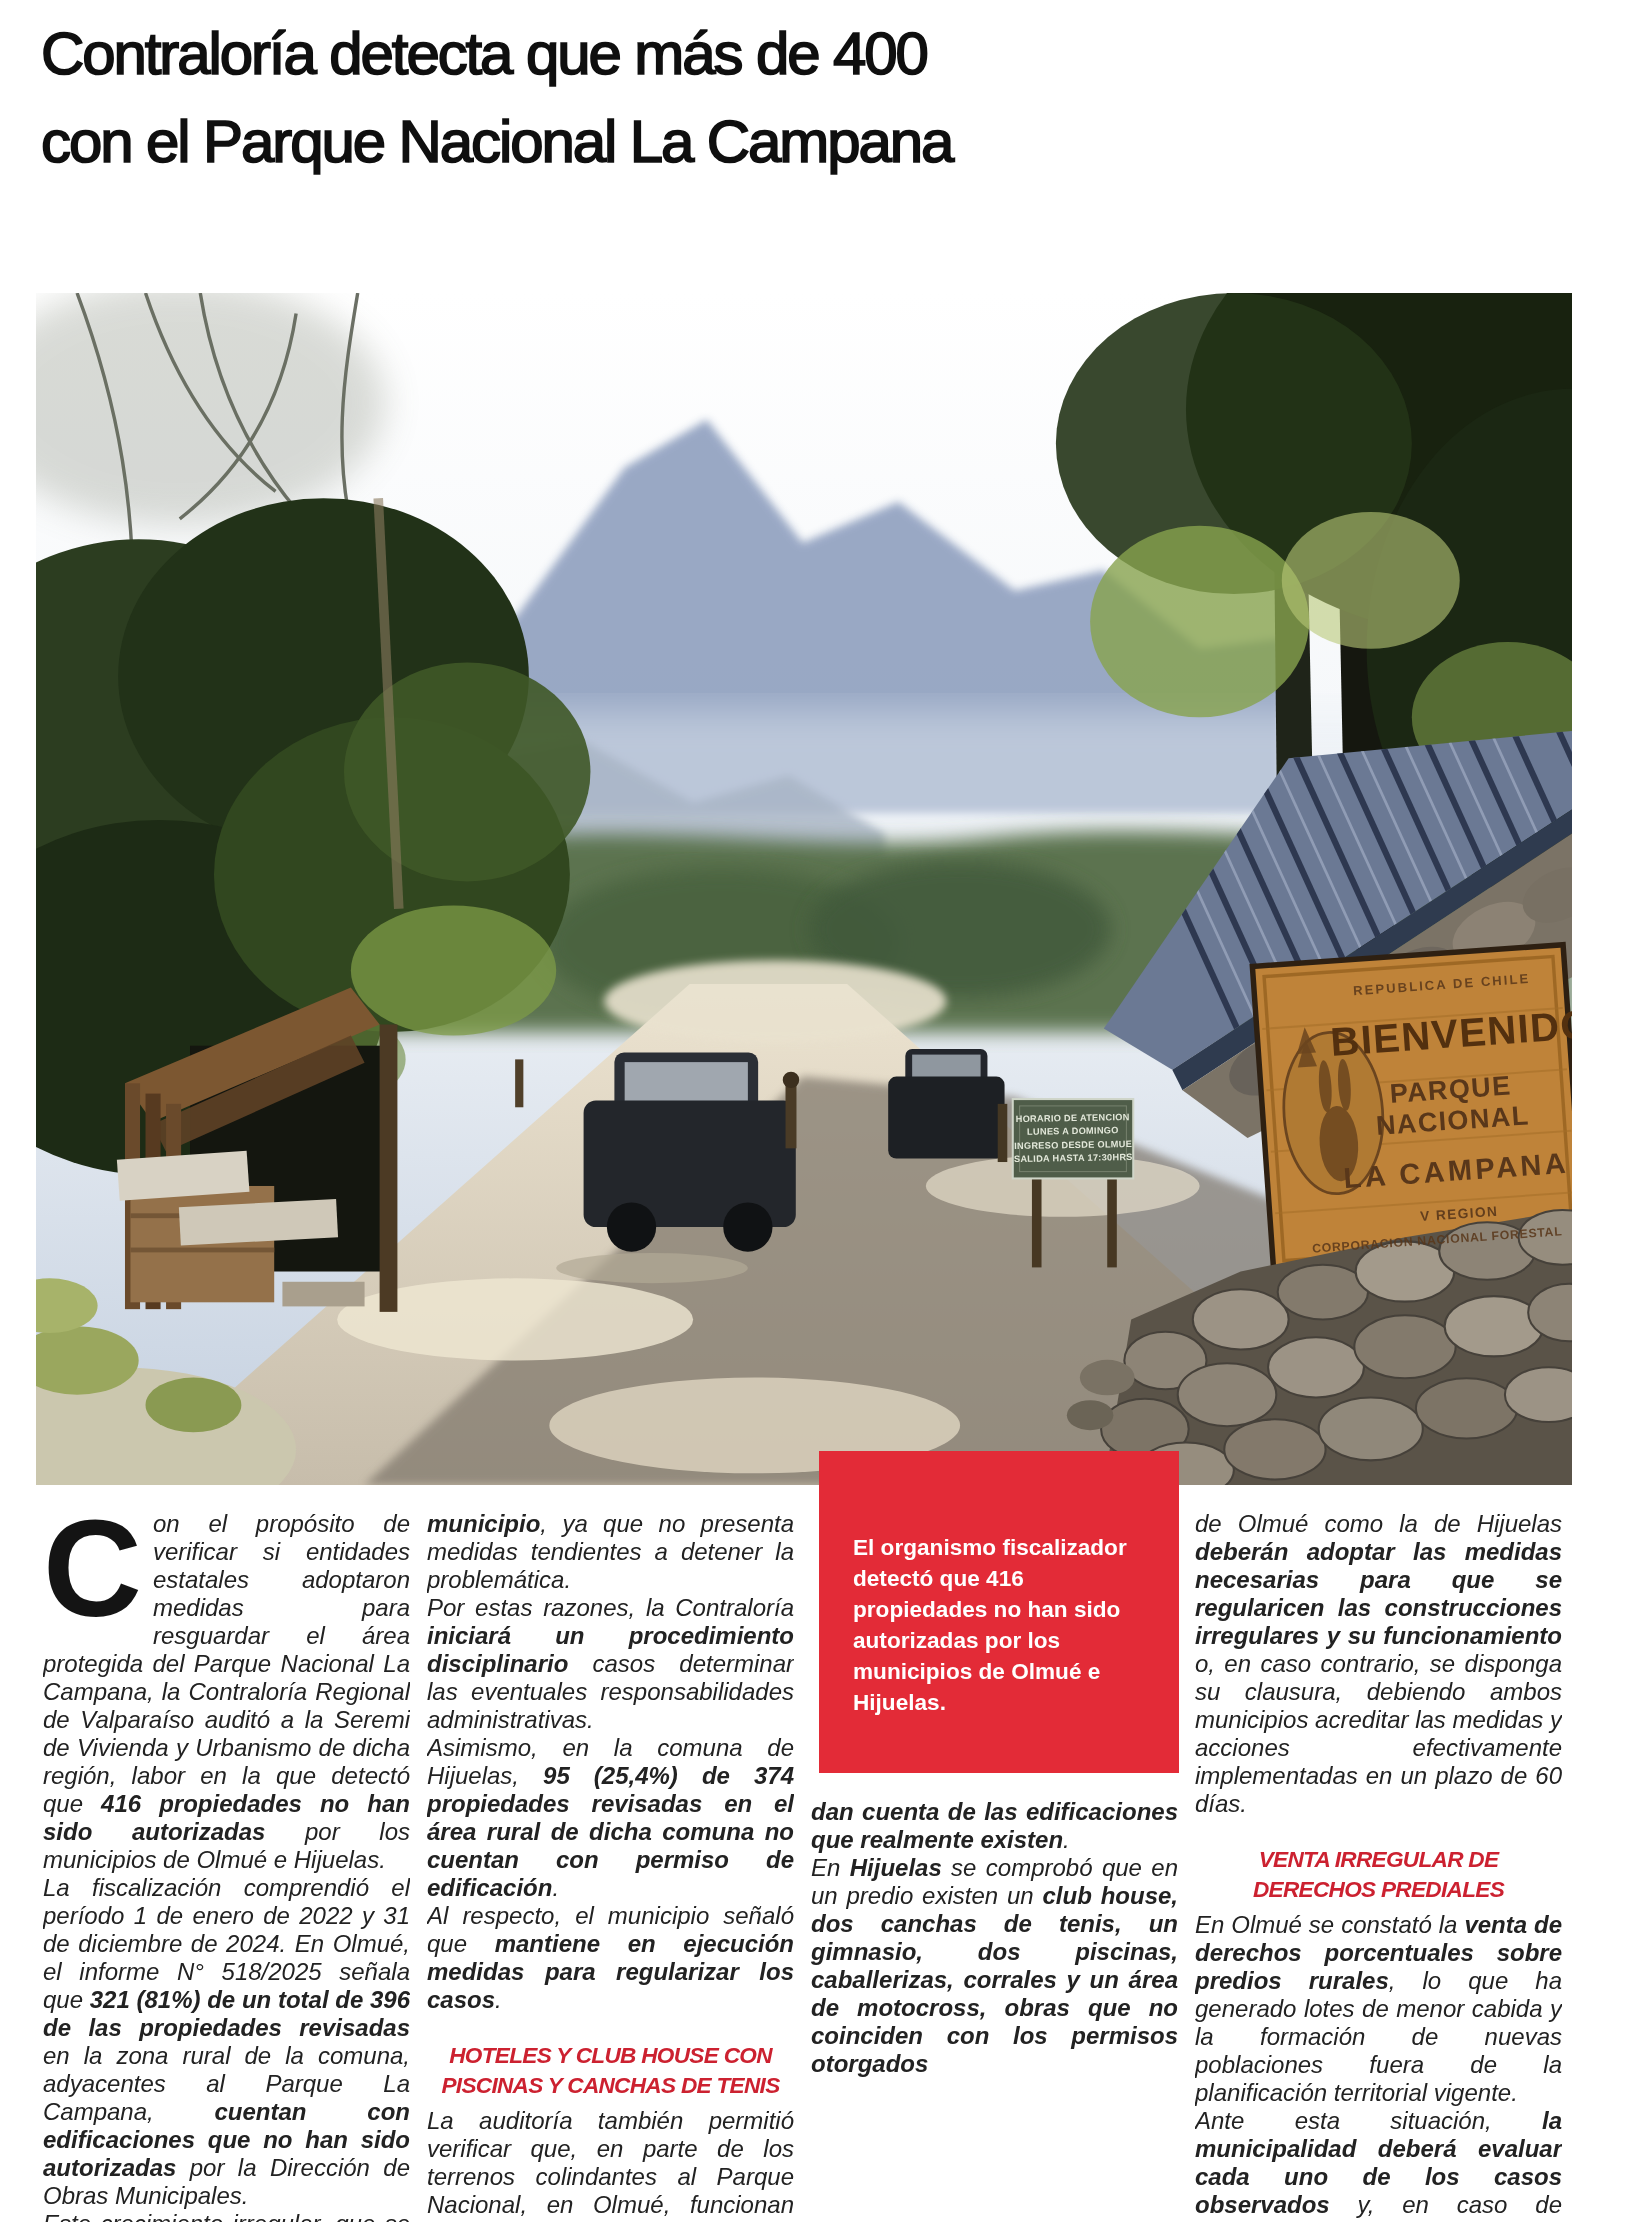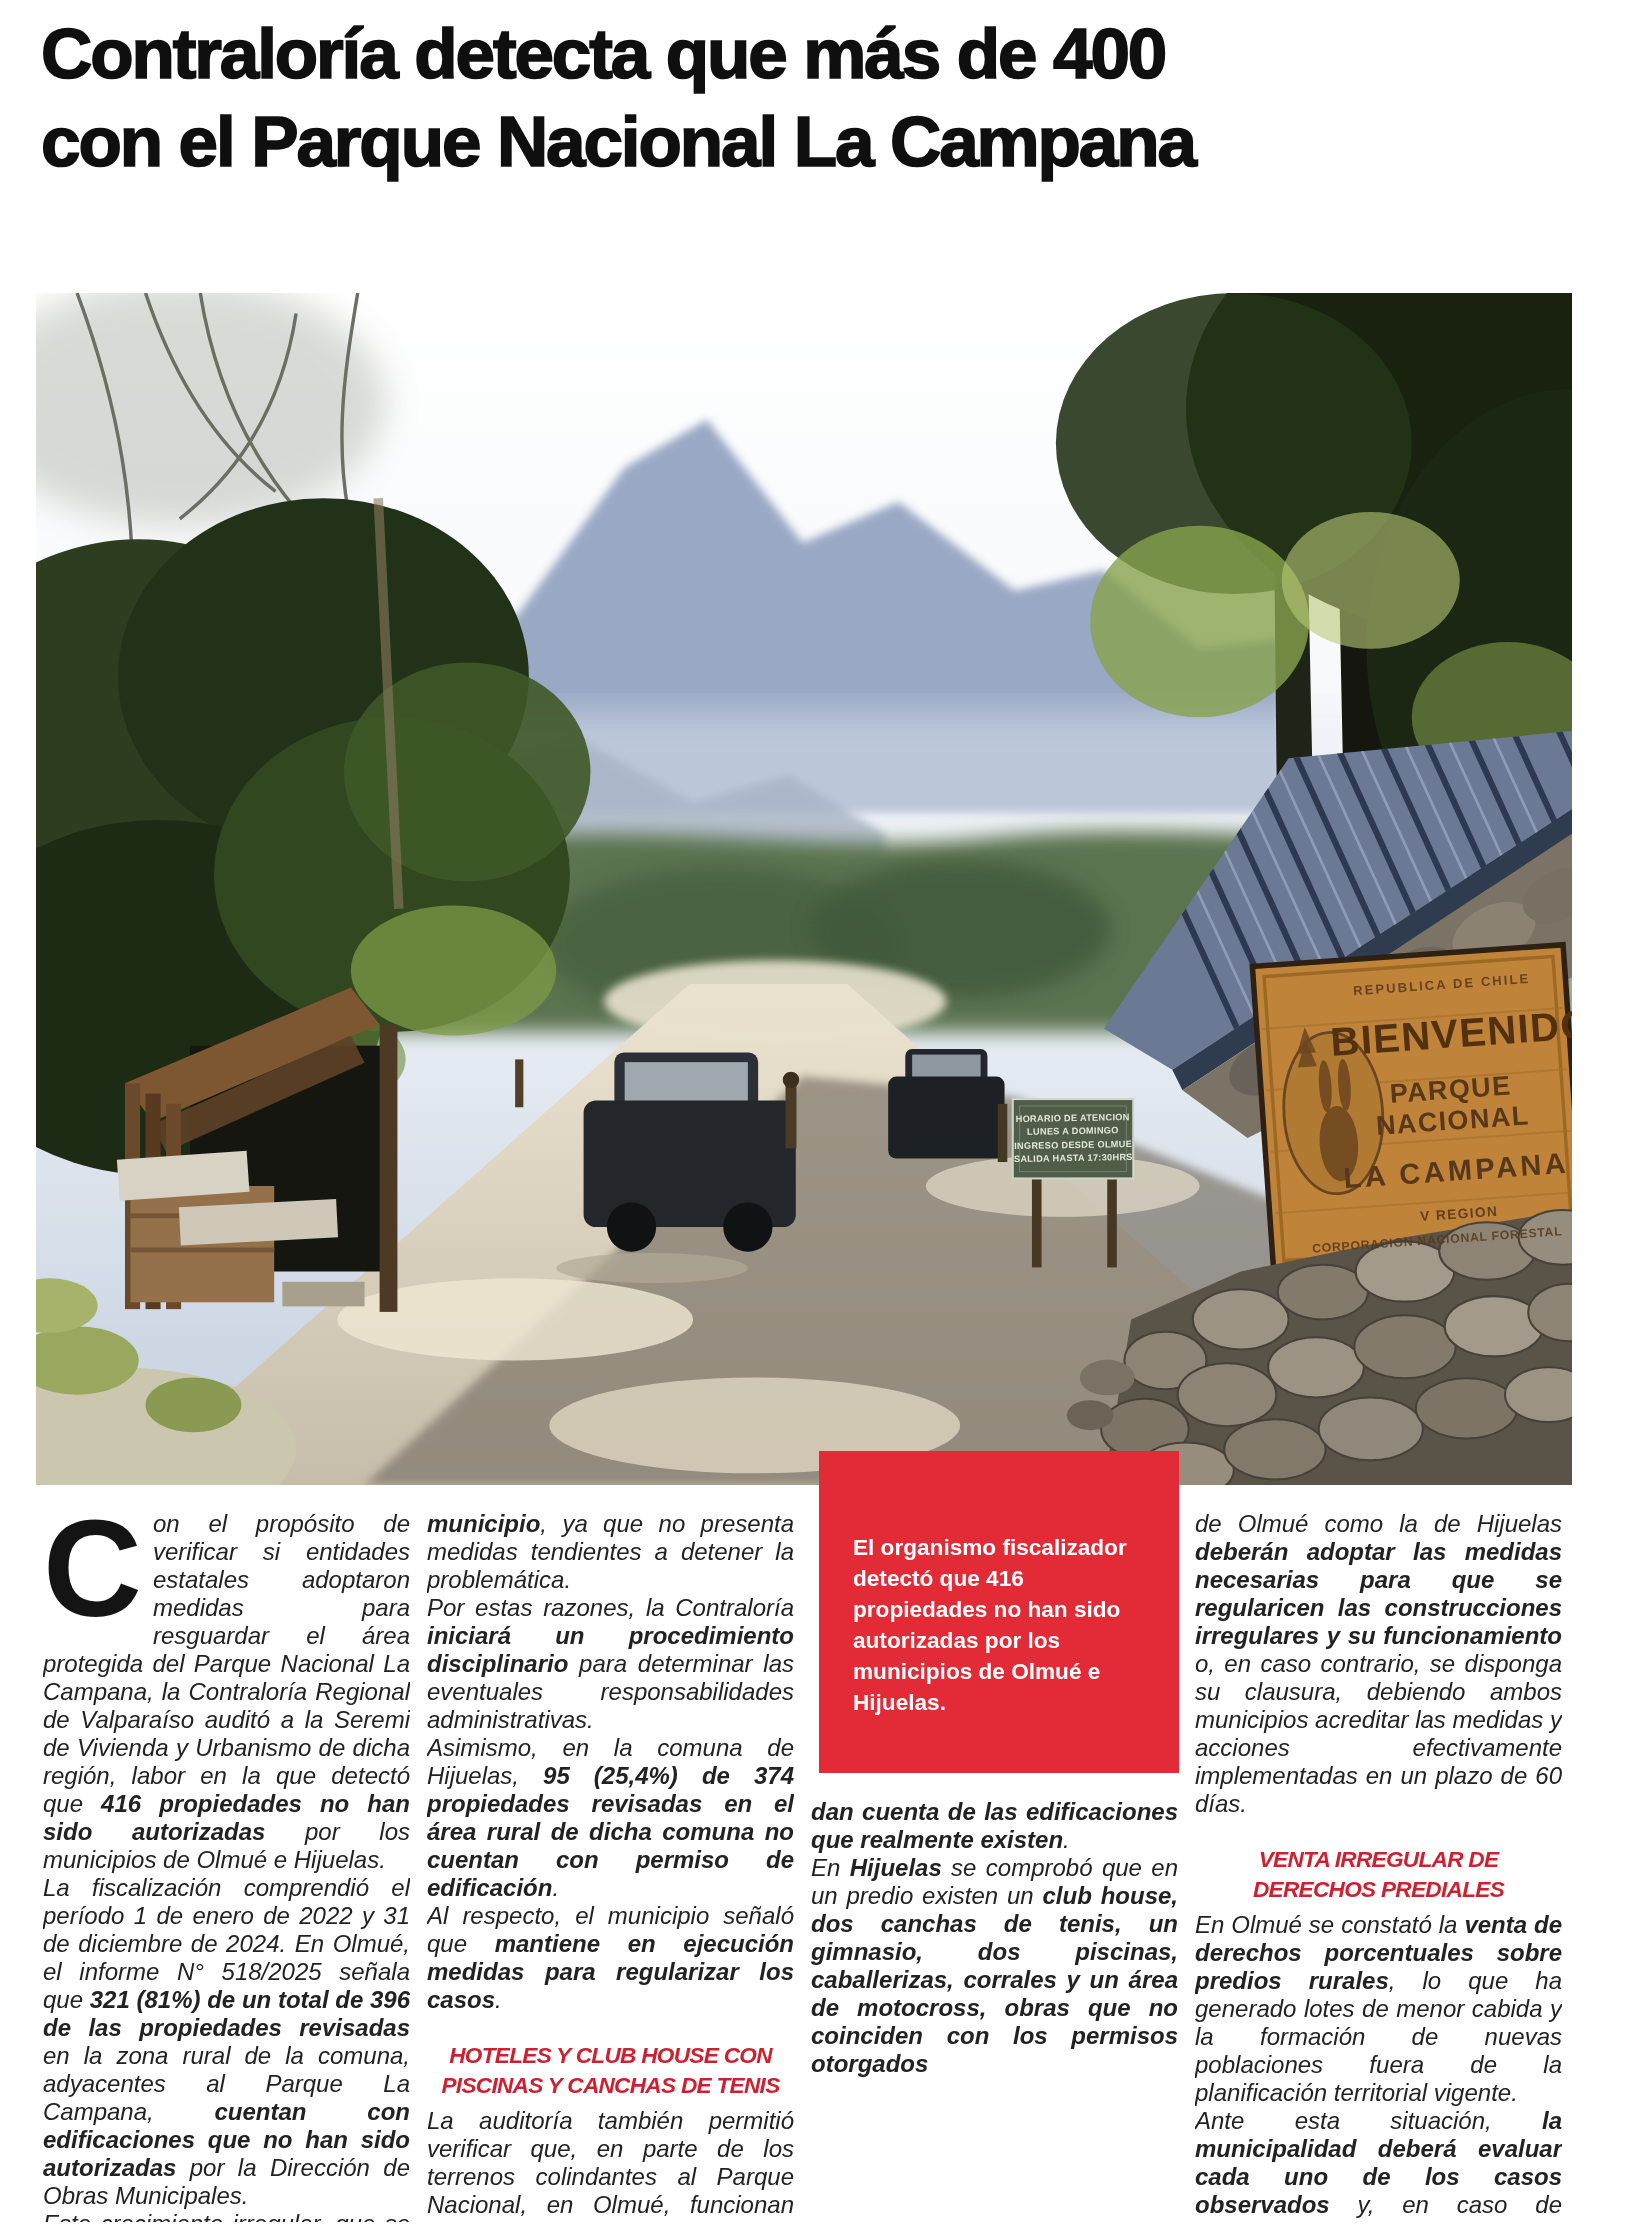--- a/index.html
+++ b/index.html
@@ -3,21 +3,21 @@
 <meta charset="utf-8">
 <style>
   html,body{margin:0;padding:0;}
   body{
     width:1651px;height:2227px;position:relative;background:#ffffff;
     font-family:"Liberation Sans",sans-serif;overflow:hidden;
   }
   
   .headline{
     position:absolute;left:41px;top:9.6px;width:1574px;
-    font-weight:bold;color:#0f0f0f;font-size:71px;line-height:88px;
+    font-weight:normal;color:#0f0f0f;font-size:60px;line-height:88px;
     letter-spacing:-2.1px;-webkit-text-stroke:1.7px #0f0f0f;
   }
   
   .photo{
     position:absolute;left:36px;top:293px;width:1536px;height:1192px;
     overflow:hidden;background:#eef2f6;
   }
   .photo svg{display:block;width:100%;height:100%;}
   .welcome-text{
     position:absolute;left:1232px;top:679px;width:301px;height:293px;
@@ -286,21 +286,21 @@
   <div>El organismo fiscalizador detectó que 416 propiedades no han sido autorizadas por los municipios de Olmué e Hijuelas.</div>
 </div>
 
 <div class="col" id="col0">
     <p><span class="dropcap">C</span><span>on el propósito de verificar si entidades estatales adoptaron medidas para resguardar el área protegida del Parque Nacional La Campana, la Contraloría Regional de Valparaíso auditó a la Seremi de Vivienda y Urbanismo de dicha región, labor en la que detectó que </span><b>416 propiedades no han sido autorizadas</b><span> por los municipios de Olmué e Hijuelas.</span></p>
     <p><span>La fiscalización comprendió el período 1 de enero de 2022 y 31 de diciembre de 2024. En Olmué, el informe N° 518/2025 señala que </span><b>321 (81%) de un total de 396 de las propiedades revisadas</b><span> en la zona rural de la comuna, adyacentes al Parque La Campana, </span><b>cuentan con edificaciones que no han sido autorizadas</b><span> por la Dirección de Obras Municipales.</span></p>
     <p><span>Este crecimiento irregular, que se ha incrementado en los últimos 20 años, </span></p>
   </div>
 <div class="col" id="col1">
     <p><b>municipio</b><span>, ya que no presenta medidas tendientes a detener la problemática.</span></p>
-    <p><span>Por estas razones, la Contraloría </span><b>iniciará un procedimiento disciplinario</b><span> para determinar las eventuales responsabilidades administrativas.</span></p>
+    <p><span>Por estas razones, la Contraloría </span><b>iniciará un procedimiento disciplinario</b><span> casos determinar las eventuales responsabilidades administrativas.</span></p>
     <p><span>Asimismo, en la comuna de Hijuelas, </span><b>95 (25,4%) de 374 propiedades revisadas en el área rural de dicha comuna no cuentan con permiso de edificación</b><span>.</span></p>
     <p><span>Al respecto, el municipio señaló que </span><b>mantiene en ejecución medidas para regularizar los casos</b><span>.</span></p>
     <h3>HOTELES Y CLUB HOUSE CON PISCINAS Y CANCHAS DE TENIS</h3>
     <p><span>La auditoría también permitió verificar que, en parte de los terrenos colindantes al Parque Nacional, en Olmué, funcionan dos establecimientos hoteleros, el </span></p>
   </div>
 <div class="col" id="col2">
     <p><b>dan cuenta de las edificaciones que realmente existen</b><span>.</span></p>
     <p><span>En </span><b>Hijuelas</b><span> se comprobó que en un predio existen un </span><b>club house, dos canchas de tenis, un gimnasio, dos piscinas, caballerizas, corrales y un área de motocross, obras que no coinciden con los permisos otorgados</b></p>
   </div>
 <div class="col" id="col3">

